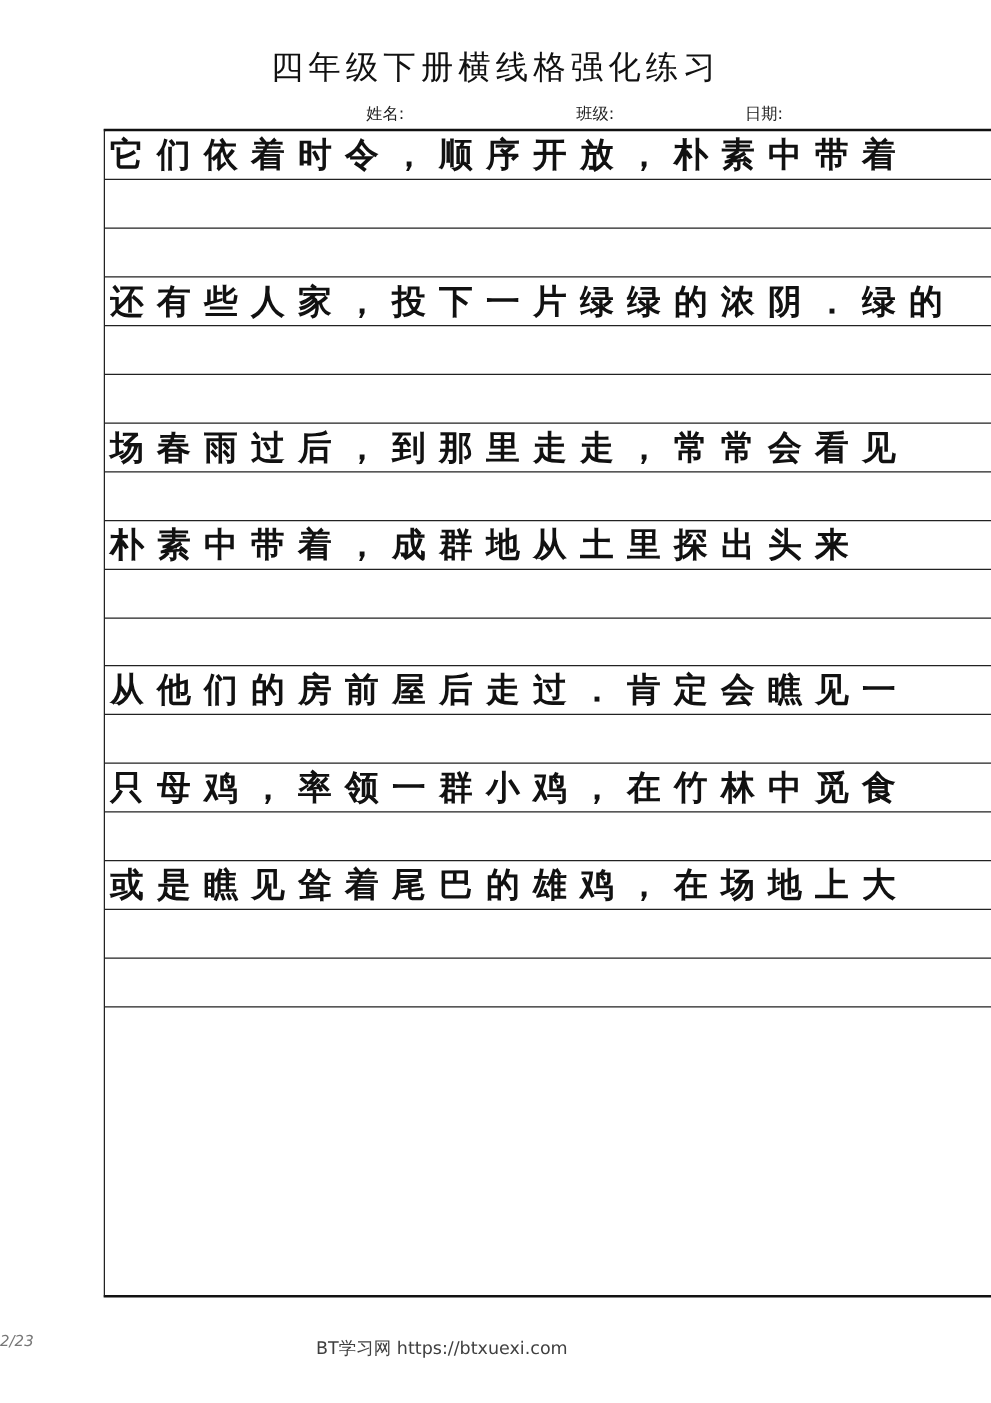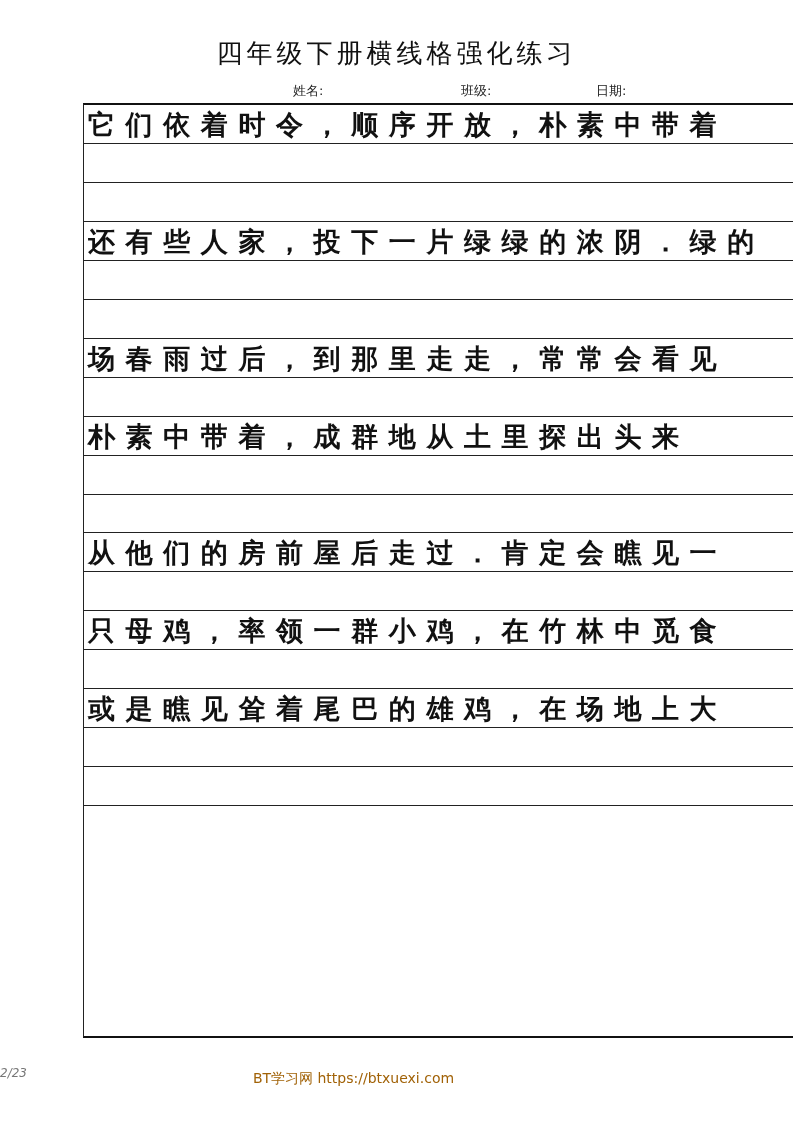--- a/index.html
+++ b/index.html
@@ -84,21 +84,21 @@
     .line-text.indent { padding-left: 75px; box-sizing: border-box; }
 
     .footer {
       position: absolute;
       top: 1070px;
       left: 0;
       width: 707px;
       text-align: center;
       font-family: "DejaVu Sans", "Liberation Sans", sans-serif;
       font-size: 14px;
-      color: #a16207;
+      color: #404040;
     }
     .page-num {
       position: absolute;
       top: 1066px;
       left: 0;
       width: 793px;
       text-align: left;
       font-family: "DejaVu Sans", "Liberation Sans", sans-serif;
       font-size: 12px;
       color: #777;

